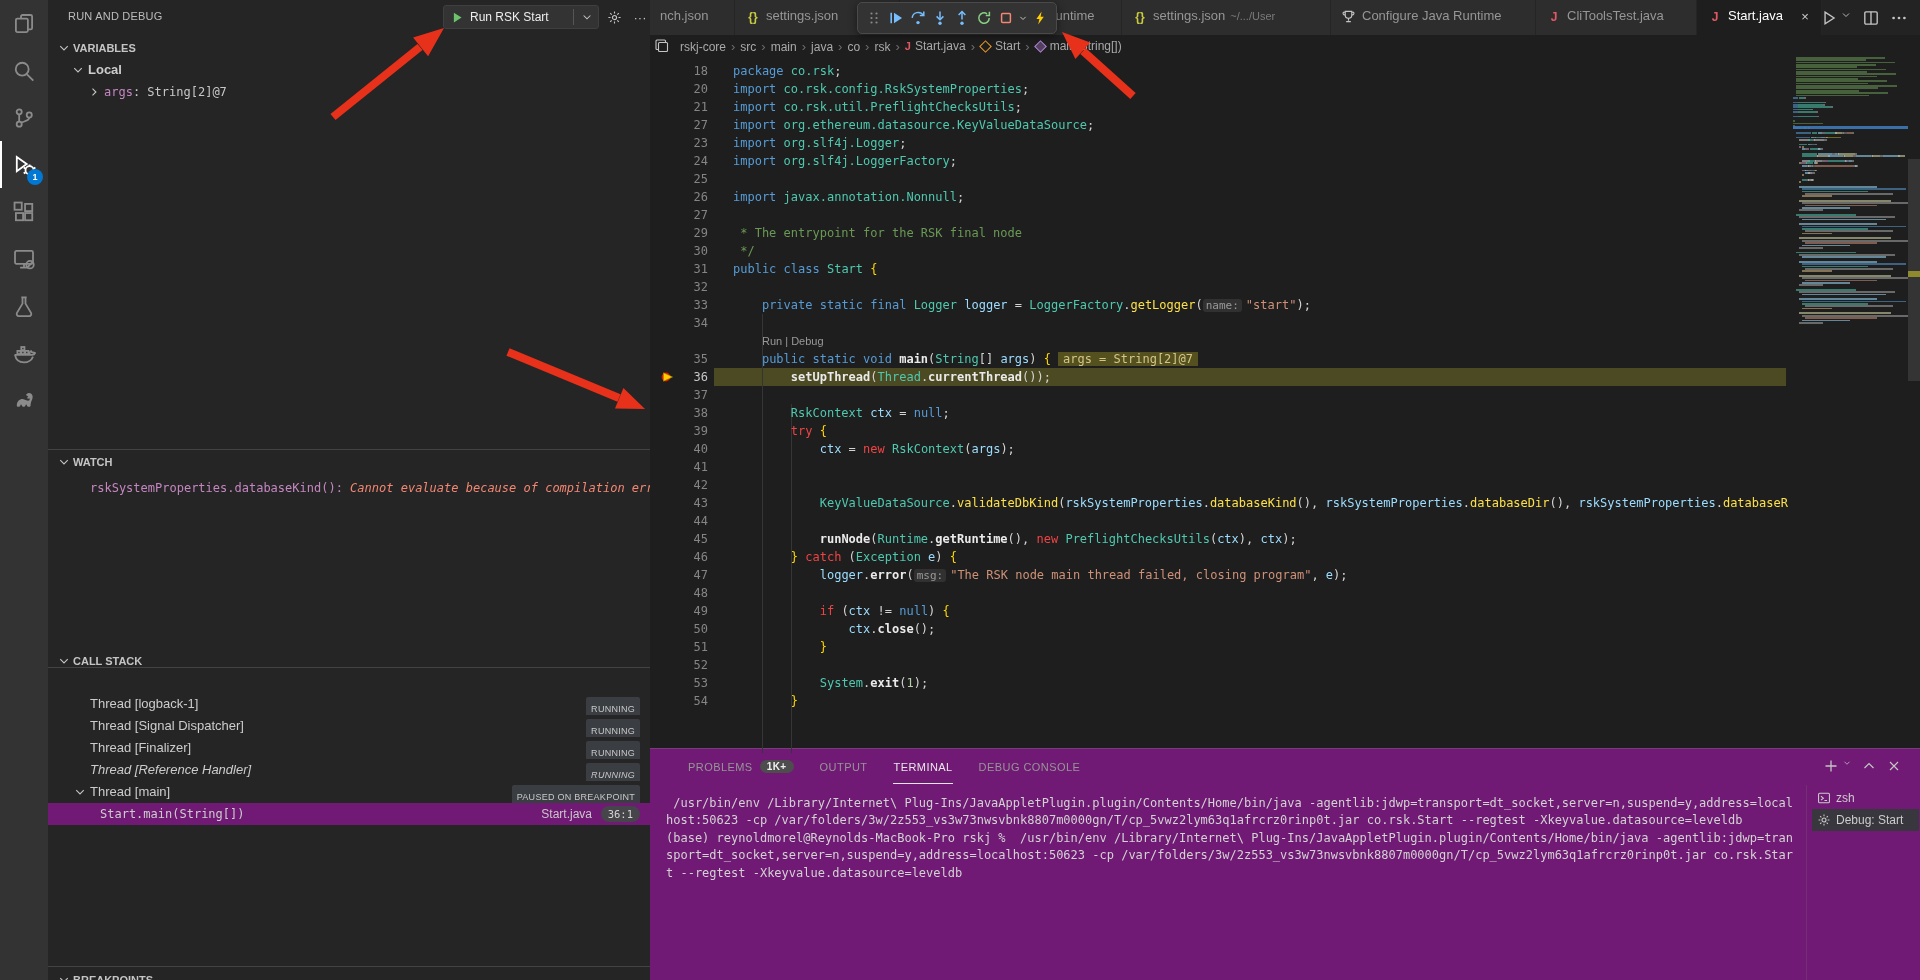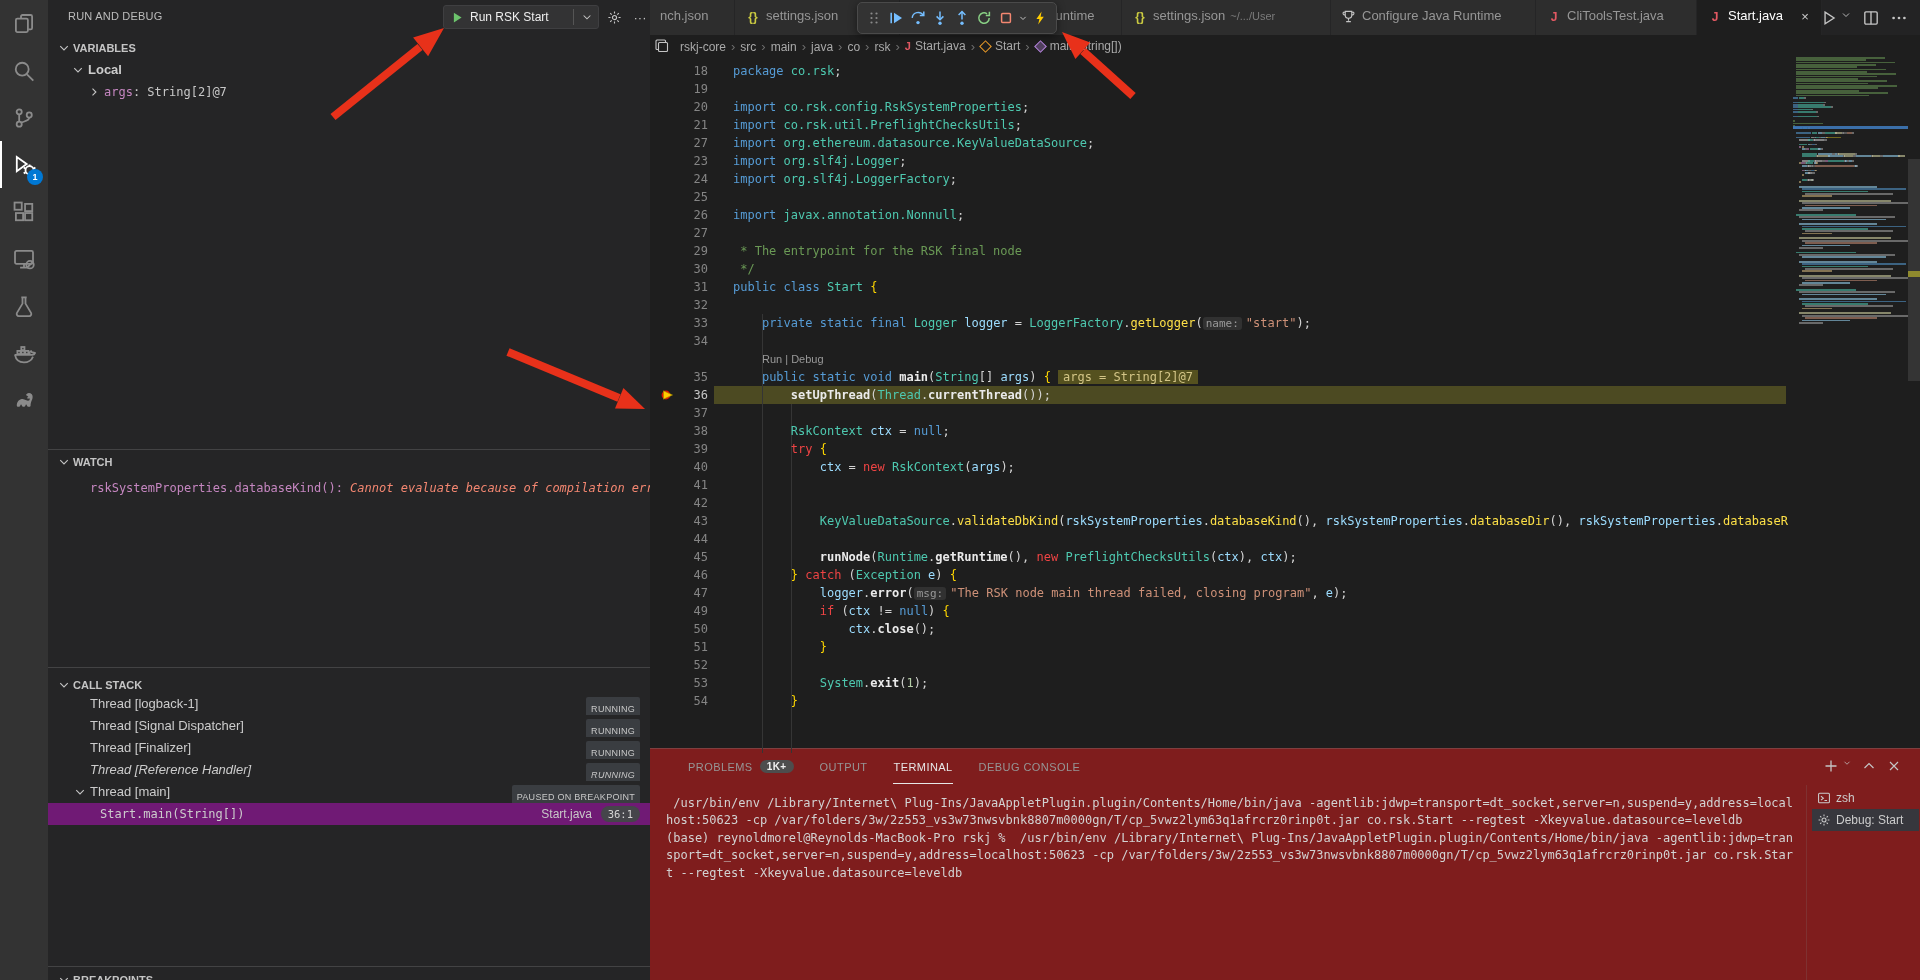--- a/index.html
+++ b/index.html
@@ -93,21 +93,21 @@
   
   #minimap{left:1793px;top:57px;width:115px;height:300px;overflow:hidden;cursor:pointer}
   .mm-row{position:relative;height:2.35px}
   .mm-seg{position:absolute;top:0;height:1.7px;opacity:.55}
   #mm-view{left:1793px;top:126px;width:115px;height:3px;background:#3e78b8;opacity:.9}
   #scrollbar{left:1908px;top:57px;width:12px;height:691px}
   #scroll-thumb{position:absolute;left:0;top:102px;width:12px;height:222px;background:rgba(121,121,121,.25)}
   #ovr-mark{position:absolute;left:0;top:214px;width:12px;height:6px;background:#8f8a2e}
 
   
-  #panel{left:650px;top:748px;width:1270px;height:232px;background:#7f1d1d;border-top:1px solid rgba(128,128,128,.35);box-sizing:border-box}
+  #panel{left:650px;top:748px;width:1270px;height:232px;background:#701a75;border-top:1px solid rgba(128,128,128,.35);box-sizing:border-box}
   #panel-tabs{position:absolute;left:38px;top:0;height:35px;display:flex;gap:26px}
   .ptab{display:flex;align-items:center;gap:7px;font-size:11px;letter-spacing:.04em;color:#969696;cursor:pointer;
         border-bottom:1px solid transparent;box-sizing:border-box;padding-top:1px}
   .ptab.active{color:#e7e7e7;border-bottom-color:#e7e7e7}
   .pbadge{background:#4d4d4d;color:#f0f0f0;border-radius:10px;padding:1px 7px;font-size:10px;font-weight:bold}
   #panel-actions{position:absolute;right:18px;top:9px;display:flex;gap:9px;color:#c5c5c5}
   #panel-actions .pa{width:16px;height:16px;cursor:pointer}
   #term{position:absolute;left:16px;top:46px;width:1135px;font-family:"DejaVu Sans Mono",monospace;font-size:12px;
         line-height:17.4px;color:#d2d2d2;white-space:pre}
   #term-list{position:absolute;left:1162px;top:38px;width:107px}
@@ -237,21 +237,21 @@
       <svg class="tw" viewBox="0 0 16 16">
           <path d="M3 5.5l5 5 5-5" fill="none" stroke="currentColor" stroke-width="1.5"></path>
         </svg>
       <span class="tx">WATCH</span>
     </div>
     <div class="sb-row mono" style="top:477px">
       <span style="position:absolute;left:42px"><span class="vname">rskSystemProperties.databaseKind():</span><span class="werr"> </span><span class="werr">Cannot evaluate because of compilation error(s): rsk…</span></span>
     </div>
 
     <div class="sb-div" style="top:667px"></div>
-    <div class="sec-head" style="top:674px">
+    <div class="sec-head" style="top:650px">
       <svg class="tw" viewBox="0 0 16 16">
           <path d="M3 5.5l5 5 5-5" fill="none" stroke="currentColor" stroke-width="1.5"></path>
         </svg>
       <span class="tx">CALL STACK</span>
     </div>
     <div id="threads"></div>
     <div class="sb-row mono frame-row" style="top:803px">
       <span style="position:absolute;left:52px">Start.main(String[])</span>
       <span class="frame-file" style="font-family:'Liberation Sans',sans-serif">Start.java</span>
       <span class="pill">36:1</span>
@@ -425,24 +425,20 @@
       <span class="bc-sym m"></span>
       <span class="bc-item">main(String[])</span>
     </div>
 
     <div id="code">
       <div class="iguide" style="left:112px;top:257px;height:490px"></div>
       <div class="iguide" style="left:141px;top:347px;height:380px"></div>
     <div class="code-row">
           <span class="ln">18</span>
           <span class="ct"><span class="tk-k">package</span><span class="tk-p"> </span><span class="tk-t">co.rsk</span><span class="tk-p">;</span></span>
-        </div>
-        <div class="code-row">
-          <span class="ln">19</span>
-          <span class="ct"></span>
         </div>
         <div class="code-row">
           <span class="ln">20</span>
           <span class="ct"><span class="tk-k">import</span><span class="tk-p"> </span><span class="tk-t">co.rsk.config.RskSystemProperties</span><span class="tk-p">;</span></span>
         </div>
         <div class="code-row">
           <span class="ln">21</span>
           <span class="ct"><span class="tk-k">import</span><span class="tk-p"> </span><span class="tk-t">co.rsk.util.PreflightChecksUtils</span><span class="tk-p">;</span></span>
         </div>
         <div class="code-row">
@@ -546,20 +542,24 @@
           <span class="ln">45</span>
           <span class="ct"><span class="tk-p">            </span><span class="tk-s">runNode</span><span class="tk-p">(</span><span class="tk-t">Runtime</span><span class="tk-p">.</span><span class="tk-s">getRuntime</span><span class="tk-p">(), </span><span class="tk-c">new</span><span class="tk-p"> </span><span class="tk-t">PreflightChecksUtils</span><span class="tk-p">(</span><span class="tk-v">ctx</span><span class="tk-p">), </span><span class="tk-v">ctx</span><span class="tk-p">);</span></span>
         </div>
         <div class="code-row">
           <span class="ln">46</span>
           <span class="ct"><span class="tk-p">        </span><span class="tk-b">}</span><span class="tk-p"> </span><span class="tk-c">catch</span><span class="tk-p"> (</span><span class="tk-t">Exception</span><span class="tk-p"> </span><span class="tk-v">e</span><span class="tk-p">) </span><span class="tk-b">{</span></span>
         </div>
         <div class="code-row">
           <span class="ln">47</span>
           <span class="ct"><span class="tk-p">            </span><span class="tk-v">logger</span><span class="tk-p">.</span><span class="tk-s">error</span><span class="tk-p">(</span><span class="tk-h">msg:</span><span class="tk-r">"The RSK node main thread failed, closing program"</span><span class="tk-p">, </span><span class="tk-v">e</span><span class="tk-p">);</span></span>
+        </div>
+        <div class="code-row">
+          <span class="ln">48</span>
+          <span class="ct"></span>
         </div>
         <div class="code-row">
           <span class="ln">49</span>
           <span class="ct"><span class="tk-p">            </span><span class="tk-c">if</span><span class="tk-p"> (</span><span class="tk-v">ctx</span><span class="tk-p"> != </span><span class="tk-k">null</span><span class="tk-p">) </span><span class="tk-b">{</span></span>
         </div>
         <div class="code-row">
           <span class="ln">50</span>
           <span class="ct"><span class="tk-p">                </span><span class="tk-v">ctx</span><span class="tk-p">.</span><span class="tk-s">close</span><span class="tk-p">();</span></span>
         </div>
         <div class="code-row">

